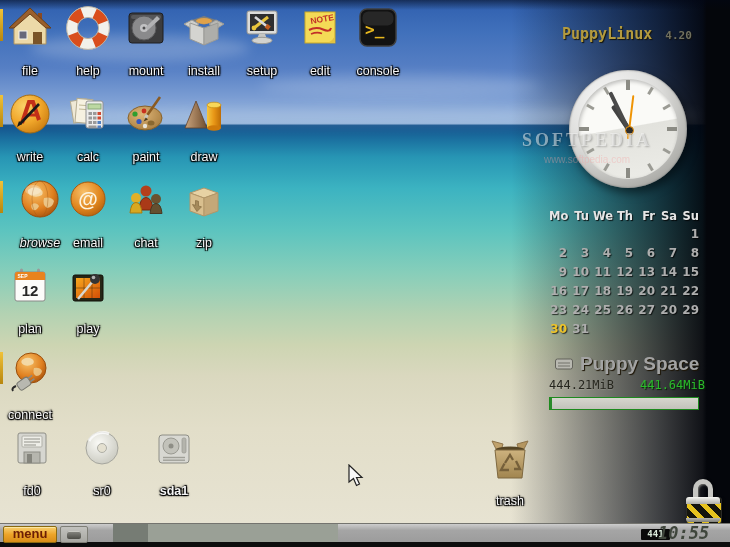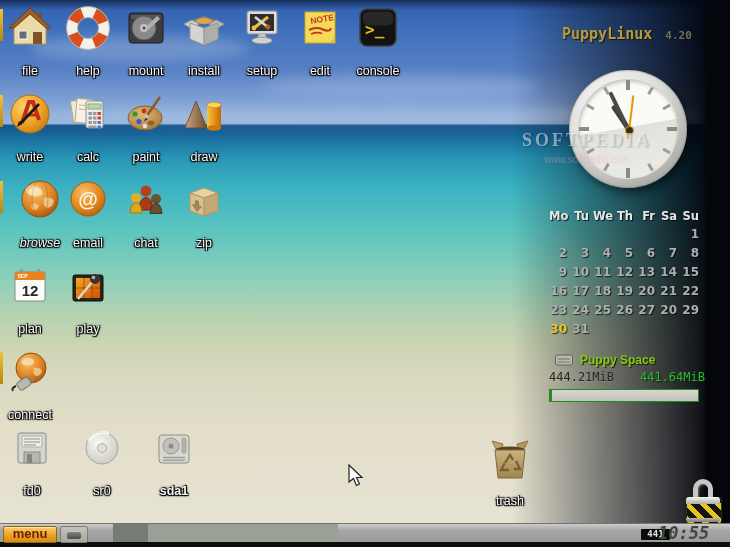--- a/index.html
+++ b/index.html
@@ -57,21 +57,21 @@
   #calendar-grid{display:grid;grid-template-columns:repeat(7,22px);margin-top:5px;
     font-family:"DejaVu Sans",sans-serif;}
   .cal-hdr{font-size:11.5px;font-weight:bold;color:#e6e6e6;line-height:17px;
     text-align:right;padding-right:4px;text-shadow:1px 1px 1px rgba(0,0,0,.8);}
   .cal-day{font-size:12px;font-weight:bold;color:#aeaeae;line-height:19px;
     text-align:right;padding-right:4px;text-shadow:1px 1px 1px rgba(0,0,0,.7);}
   .cal-day.today{color:#eec429;}
   
   #puppy-space{position:absolute;left:549px;top:353px;width:156px;}
   #ps-title-row{display:flex;align-items:center;gap:7px;padding-left:6px;}
-  #ps-title{font-size:12px;font-weight:bold;color:#84cc16;text-shadow:1px 1px 1px #1c1405;}
+  #ps-title{font-size:19px;font-weight:bold;color:#a3a3a3;text-shadow:1px 1px 1px #1c1405;}
   #ps-values{display:flex;justify-content:space-between;margin-top:3px;
     font-family:"DejaVu Sans Mono",monospace;font-size:12px;font-weight:normal;gap:8px;}
   #ps-total{color:#26261e;text-shadow:0 1px 1px rgba(255,255,255,.15);}
   #ps-free{color:#2abb2a;text-shadow:1px 1px 1px #0a200a;}
   #ps-bar{margin-top:5px;width:148px;height:11px;border:1.5px solid #1e8a1e;
     background:linear-gradient(#d6d6ce,#c2c2ba);}
   #ps-bar-fill{width:2px;height:100%;background:#2a8a2a;}
   
   #lock{position:absolute;left:686px;top:479px;width:34px;height:43px;z-index:6;}
   #lock-shackle{position:absolute;left:7px;top:0;width:10px;height:17px;

